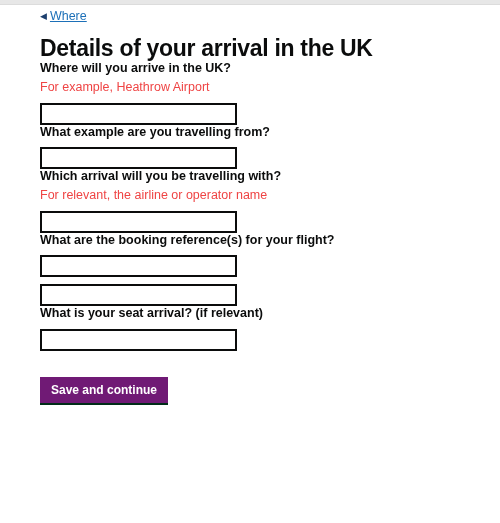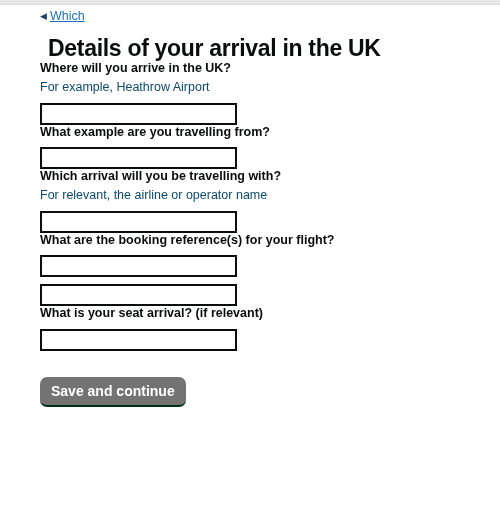--- a/index.html
+++ b/index.html
@@ -49,39 +49,39 @@
     color: #1d70b8;
     text-decoration: underline;
     font-size: 12.5px;
   }
 
   
   .page-heading {
     font-size: 23px;
     font-weight: bold;
     letter-spacing: -0.3px;
-    margin: 12px 0 0 8px;
+    margin: 12px 0 0 0;
     color: #0b0c0c;
     line-height: 1.15;
   }
 
   
   .form-group {
     margin-top: 0;
   }
   .field-label {
     font-size: 12.5px;
     font-weight: bold;
     color: #0b0c0c;
     line-height: 1.25;
     display: block;
   }
   .field-hint {
     font-size: 12.5px;
-    color: #0c4a6e;
+    color: #ef4444;
     line-height: 1.25;
     display: block;
     margin-top: 3px;
   }
   .text-input {
     display: block;
     width: 197px;
     height: 22px;
     margin-top: 7px;
     border: 2px solid #0b0c0c;
@@ -92,43 +92,43 @@
     color: #0b0c0c;
     border-radius: 0;
   }
 
   
   .button-wrap {
     margin-top: 26px;
   }
   .save-button {
     display: inline-block;
-    background: #737373;
+    background: #701a75;
     border: 0;
     border-bottom: 2px solid #002d18;
     color: #ffffff;
     font-family: "Liberation Sans", sans-serif;
-    font-size: 14px;
+    font-size: 12px;
     font-weight: bold;
     padding: 7px 11px 6px 11px;
     cursor: pointer;
-    border-radius: 7px;
+    border-radius: 0;
     line-height: 1.1;
   }
 </style>
 </head>
 <body>
 
 <div class="top-bar"></div>
 
 <div class="page">
 
   <a href="#" class="back-link">
     <span class="back-arrow">◀</span>
-    <span class="back-text">Which</span>
+    <span class="back-text">Where</span>
   </a>
 
   <h1 class="page-heading">Details of your arrival in the UK</h1>
 
   <div class="form-group">
     <label class="field-label">Where will you arrive in the UK?</label>
     <span class="field-hint">For example, Heathrow Airport</span>
     <input type="text" class="text-input" value="" style="">
   </div>
 

